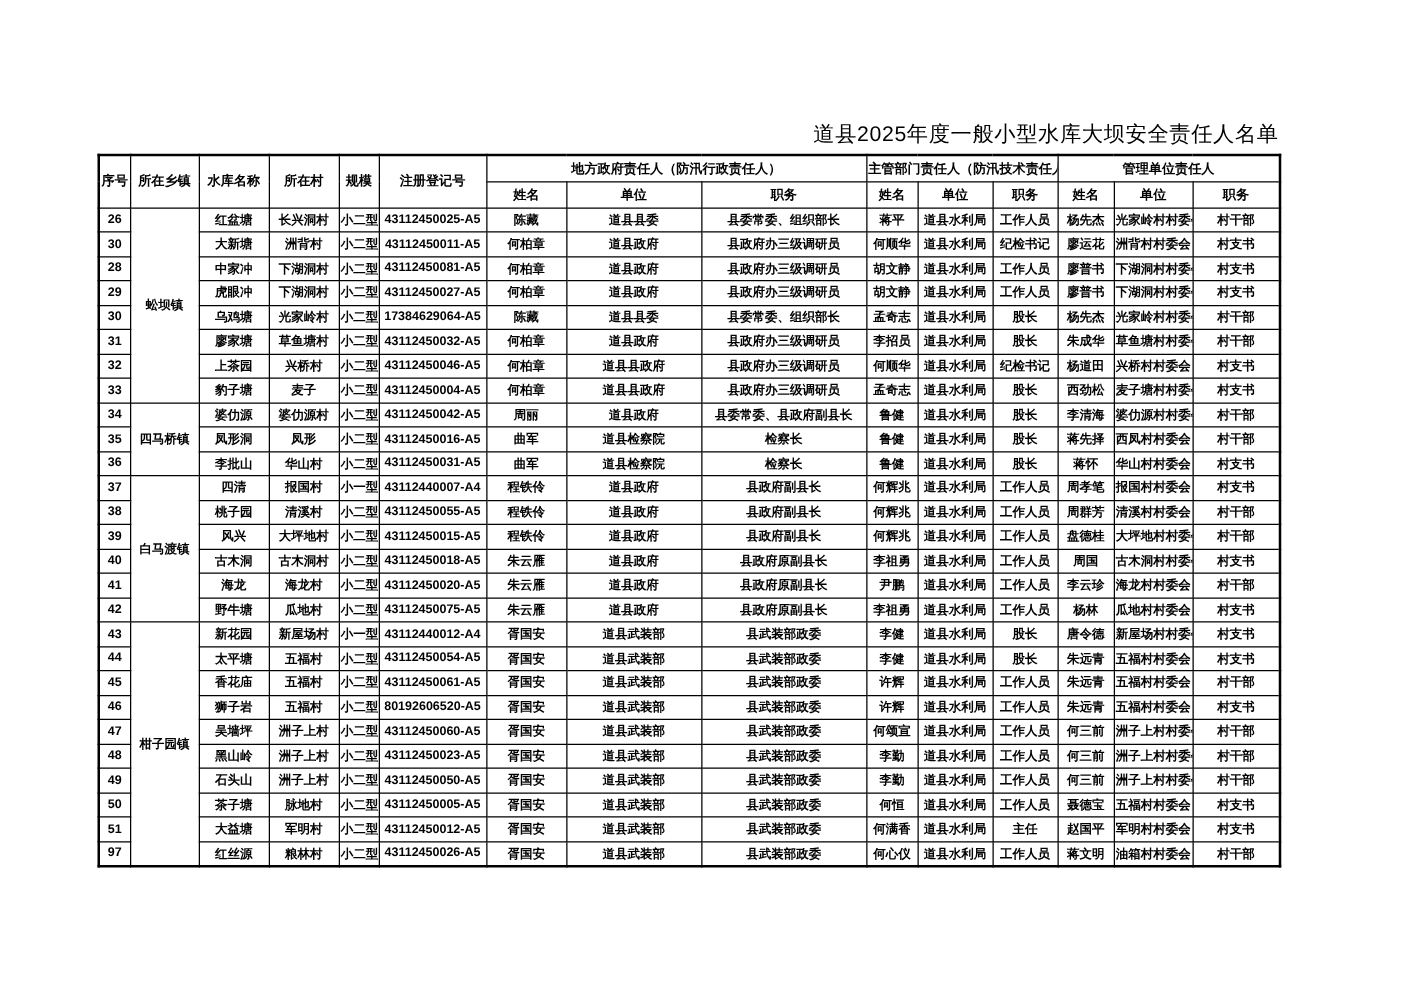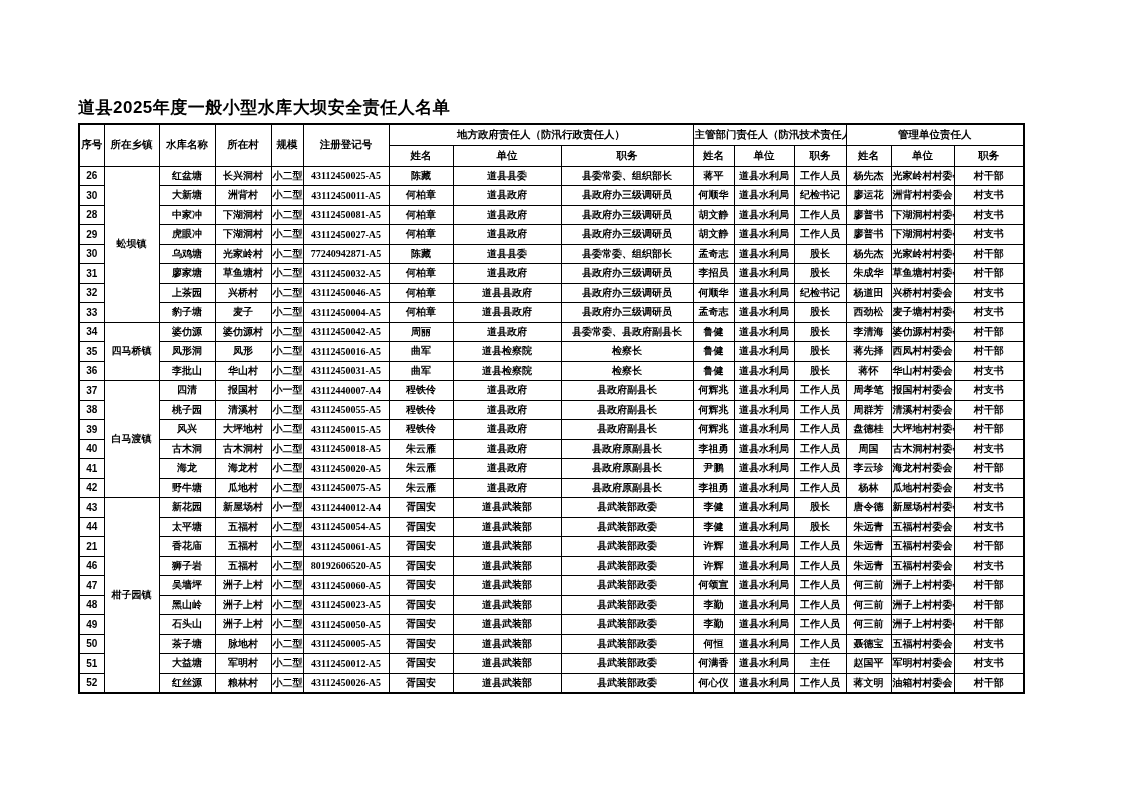--- a/index.html
+++ b/index.html
@@ -7,44 +7,44 @@
     width: 1122px; height: 793px;
     background: #ffffff;
     font-family: "Liberation Sans", "DejaVu Sans", sans-serif;
     color: #000;
     overflow: hidden;
   }
   .sheet { position: relative; width: 1122px; height: 793px; background: #fff; }
   .doc-title {
     position: absolute;
     top: 96px; left: 78px; width: 945px;
-    text-align: left;
+    text-align: right;
     font-size: 17px;
-    font-weight: bold;
+    font-weight: normal;
     letter-spacing: 0.5px;
   }
   .tbl-wrap { position: absolute; top: 123px; left: 78px; }
   table.main {
     border-collapse: collapse;
     table-layout: fixed;
     width: 945px;
     border: 2px solid #000;
   }
   table.main th, table.main td {
     border: 1px solid #000;
     text-align: center;
     vertical-align: middle;
     font-weight: bold;
     padding: 0 1px;
     overflow: hidden;
     white-space: nowrap;
   }
   table.main th { font-size: 10.5px; height: 21px; text-align: center; }
   table.main td { font-size: 10px; height: 19.5px; }
-  td.reg { font-family: Liberation Serif, serif; letter-spacing: 0; }
+  td.reg { font-family: Liberation Sans, sans-serif; letter-spacing: 0; }
 </style>
 </head>
 <body>
 
 <div class="sheet">
   <div class="doc-title">道县2025年度一般小型水库大坝安全责任人名单</div>
 
   <div class="tbl-wrap">
     <table class="main">
       <colgroup>
@@ -152,21 +152,21 @@
             <td>工作人员</td>
             <td>廖普书</td>
             <td>下湖洞村村委会</td>
             <td>村支书</td>
           </tr>
           <tr>
             <td>30</td>
             <td>乌鸡塘</td>
             <td>光家岭村</td>
             <td>小二型</td>
-            <td class="reg">77240942871-A5</td>
+            <td class="reg">17384629064-A5</td>
             <td>陈藏</td>
             <td>道县县委</td>
             <td>县委常委、组织部长</td>
             <td>孟奇志</td>
             <td>道县水利局</td>
             <td>股长</td>
             <td>杨先杰</td>
             <td>光家岭村村委会</td>
             <td>村干部</td>
           </tr>
@@ -391,21 +391,21 @@
             <td>道县武装部</td>
             <td>县武装部政委</td>
             <td>李健</td>
             <td>道县水利局</td>
             <td>股长</td>
             <td>朱远青</td>
             <td>五福村村委会</td>
             <td>村支书</td>
           </tr>
           <tr>
-            <td>21</td>
+            <td>45</td>
             <td>香花庙</td>
             <td>五福村</td>
             <td>小二型</td>
             <td class="reg">43112450061-A5</td>
             <td>胥国安</td>
             <td>道县武装部</td>
             <td>县武装部政委</td>
             <td>许辉</td>
             <td>道县水利局</td>
             <td>工作人员</td>
@@ -503,21 +503,21 @@
             <td>道县武装部</td>
             <td>县武装部政委</td>
             <td>何满香</td>
             <td>道县水利局</td>
             <td>主任</td>
             <td>赵国平</td>
             <td>军明村村委会</td>
             <td>村支书</td>
           </tr>
           <tr>
-            <td>52</td>
+            <td>97</td>
             <td>红丝源</td>
             <td>粮林村</td>
             <td>小二型</td>
             <td class="reg">43112450026-A5</td>
             <td>胥国安</td>
             <td>道县武装部</td>
             <td>县武装部政委</td>
             <td>何心仪</td>
             <td>道县水利局</td>
             <td>工作人员</td>

